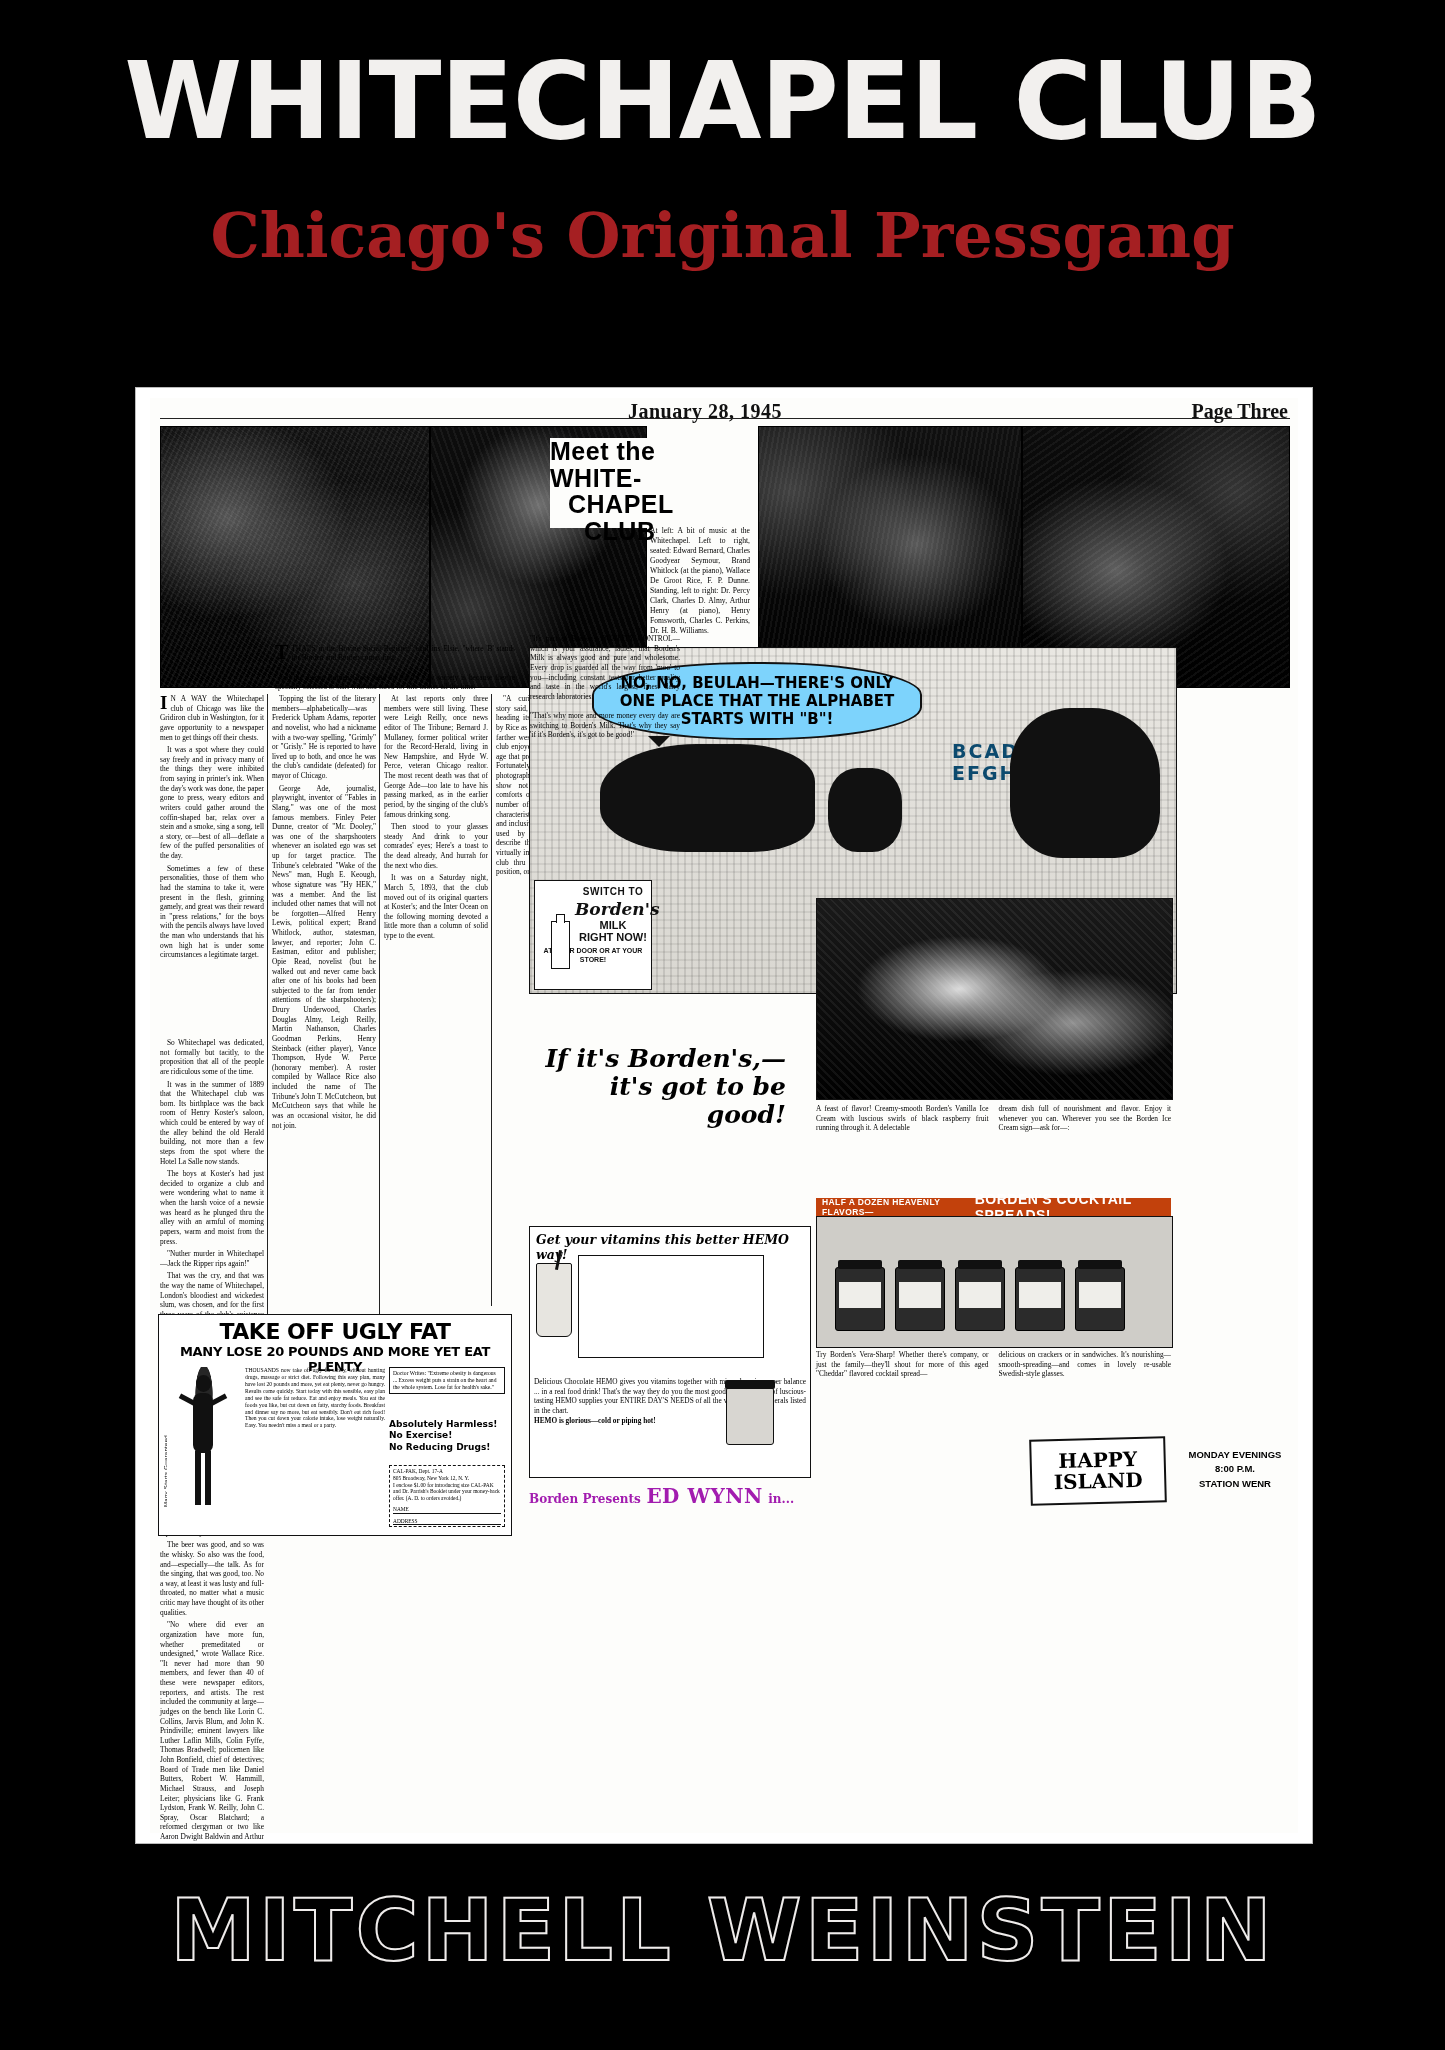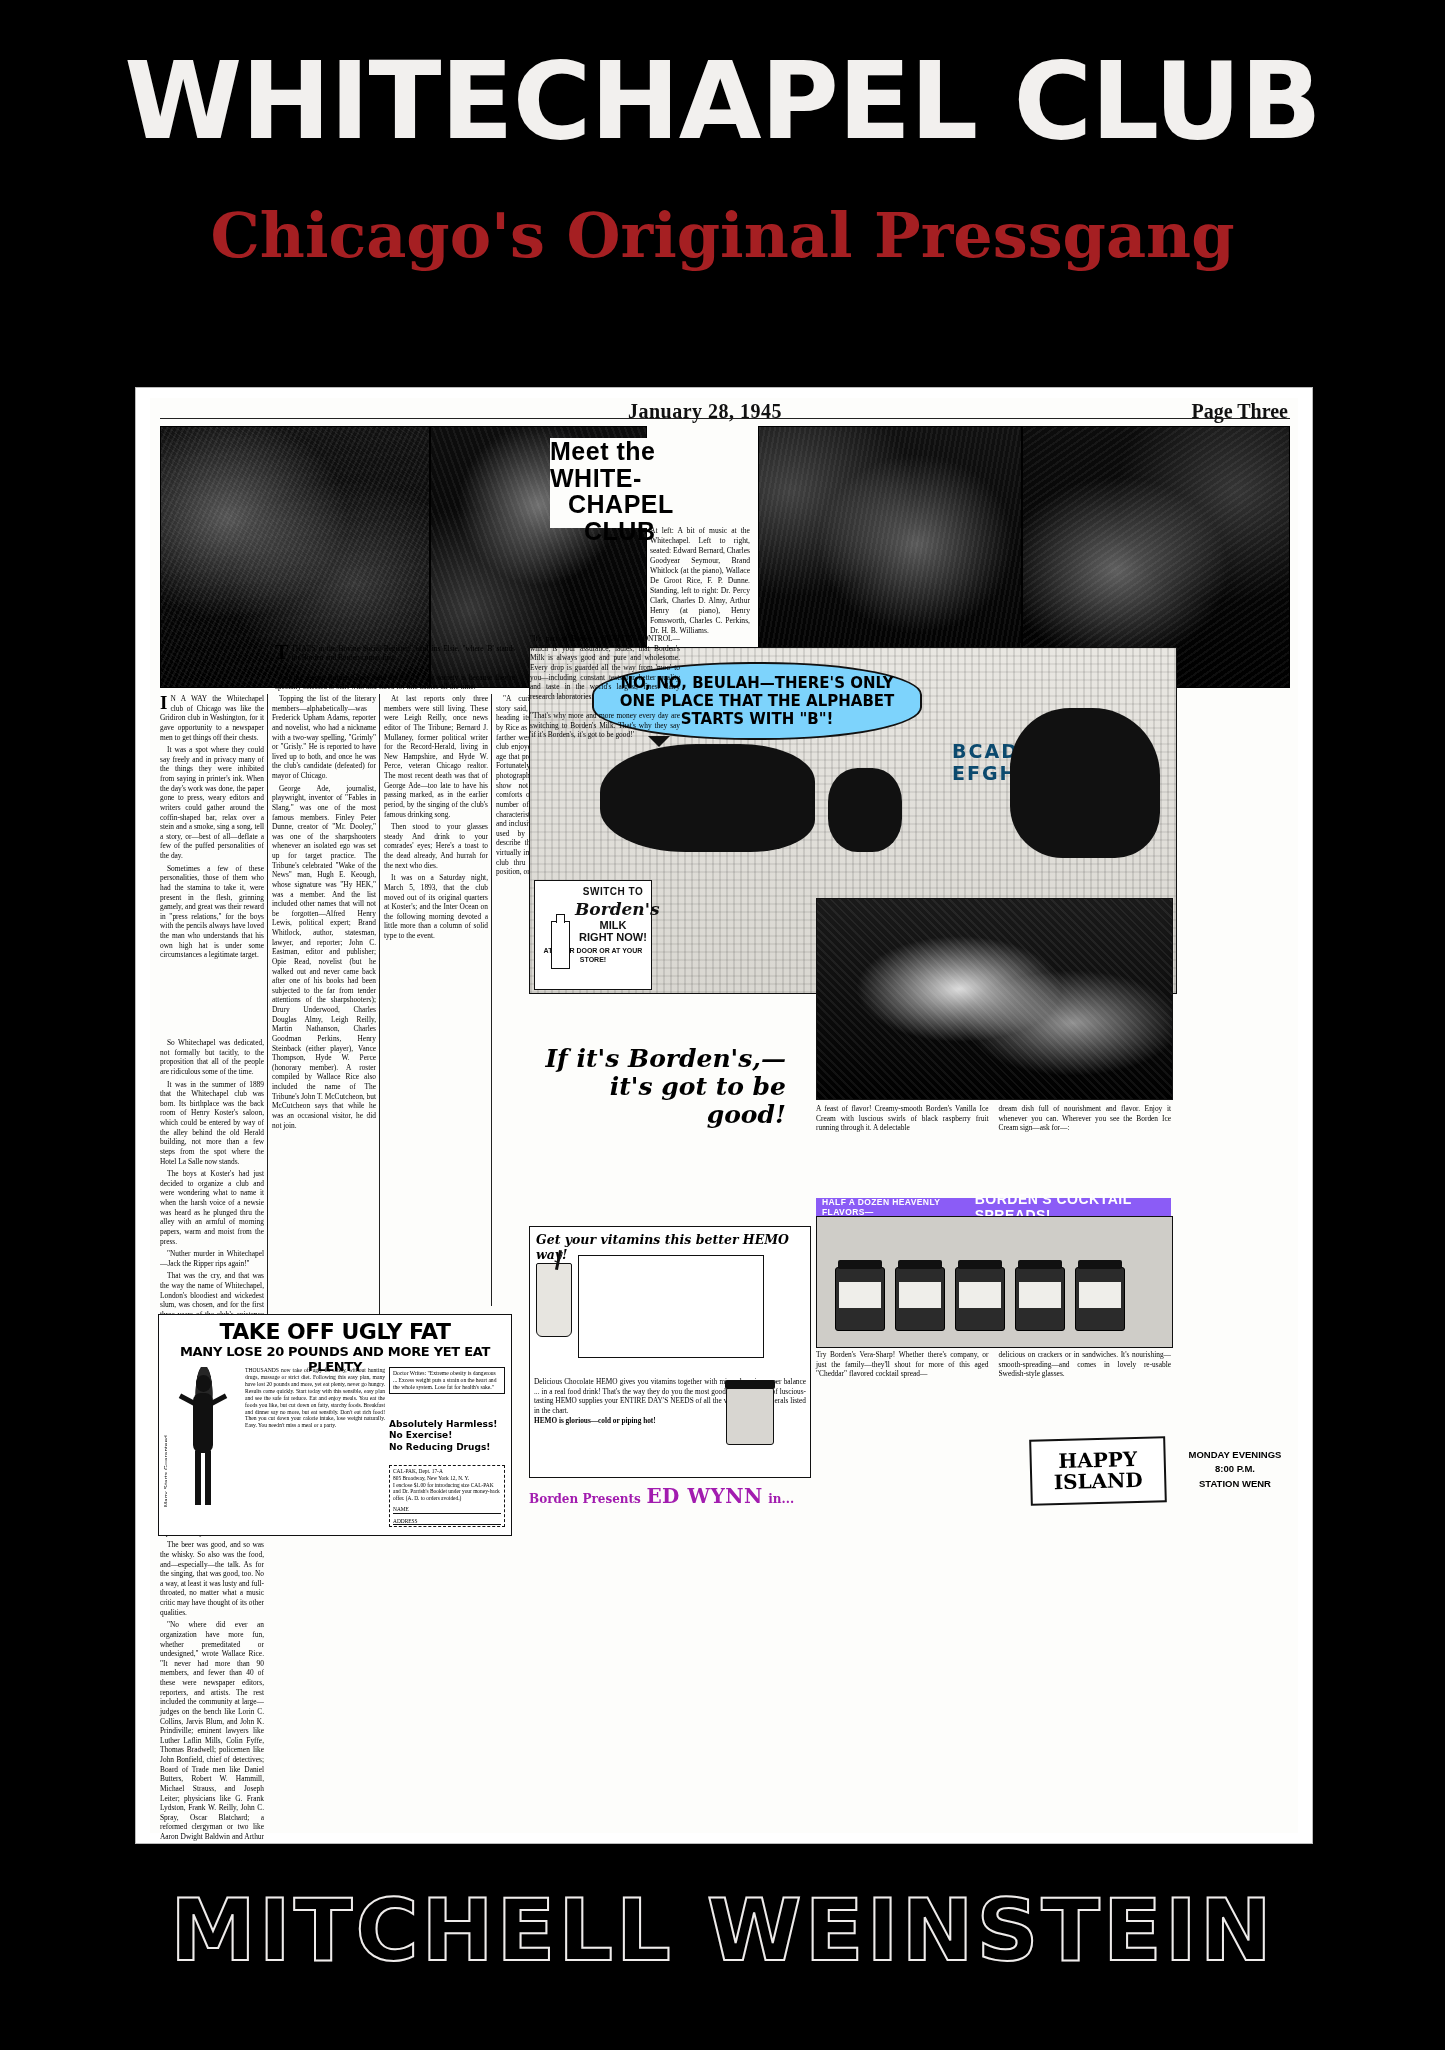--- a/index.html
+++ b/index.html
@@ -208,21 +208,21 @@
   }
   .ice-cap div{flex:1;text-align:justify;}
   .ice-title{
     position:absolute;left:666px;top:762px;width:355px;
     font-family:"DejaVu Serif", serif;font-weight:bold;font-style:italic;
     font-size:15px;color:#000;text-align:center;
   }
   
   .spread-hdr{
     position:absolute;left:666px;top:800px;width:355px;height:18px;
-    background:#8b5cf6;color:#fff;font-family:"Liberation Sans", sans-serif;
+    background:#c2410c;color:#fff;font-family:"Liberation Sans", sans-serif;
     font-size:8.5px;font-weight:bold;letter-spacing:.4px;
     display:flex;align-items:center;padding-left:6px;box-sizing:border-box;
   }
   .spread-hdr .big{
     margin-left:10px;font-size:14px;letter-spacing:.5px;
   }
   .spread-img{
     position:absolute;left:666px;top:818px;width:355px;height:130px;
     background:#cfcdc8;border:1px solid #111;overflow:hidden;
   }

